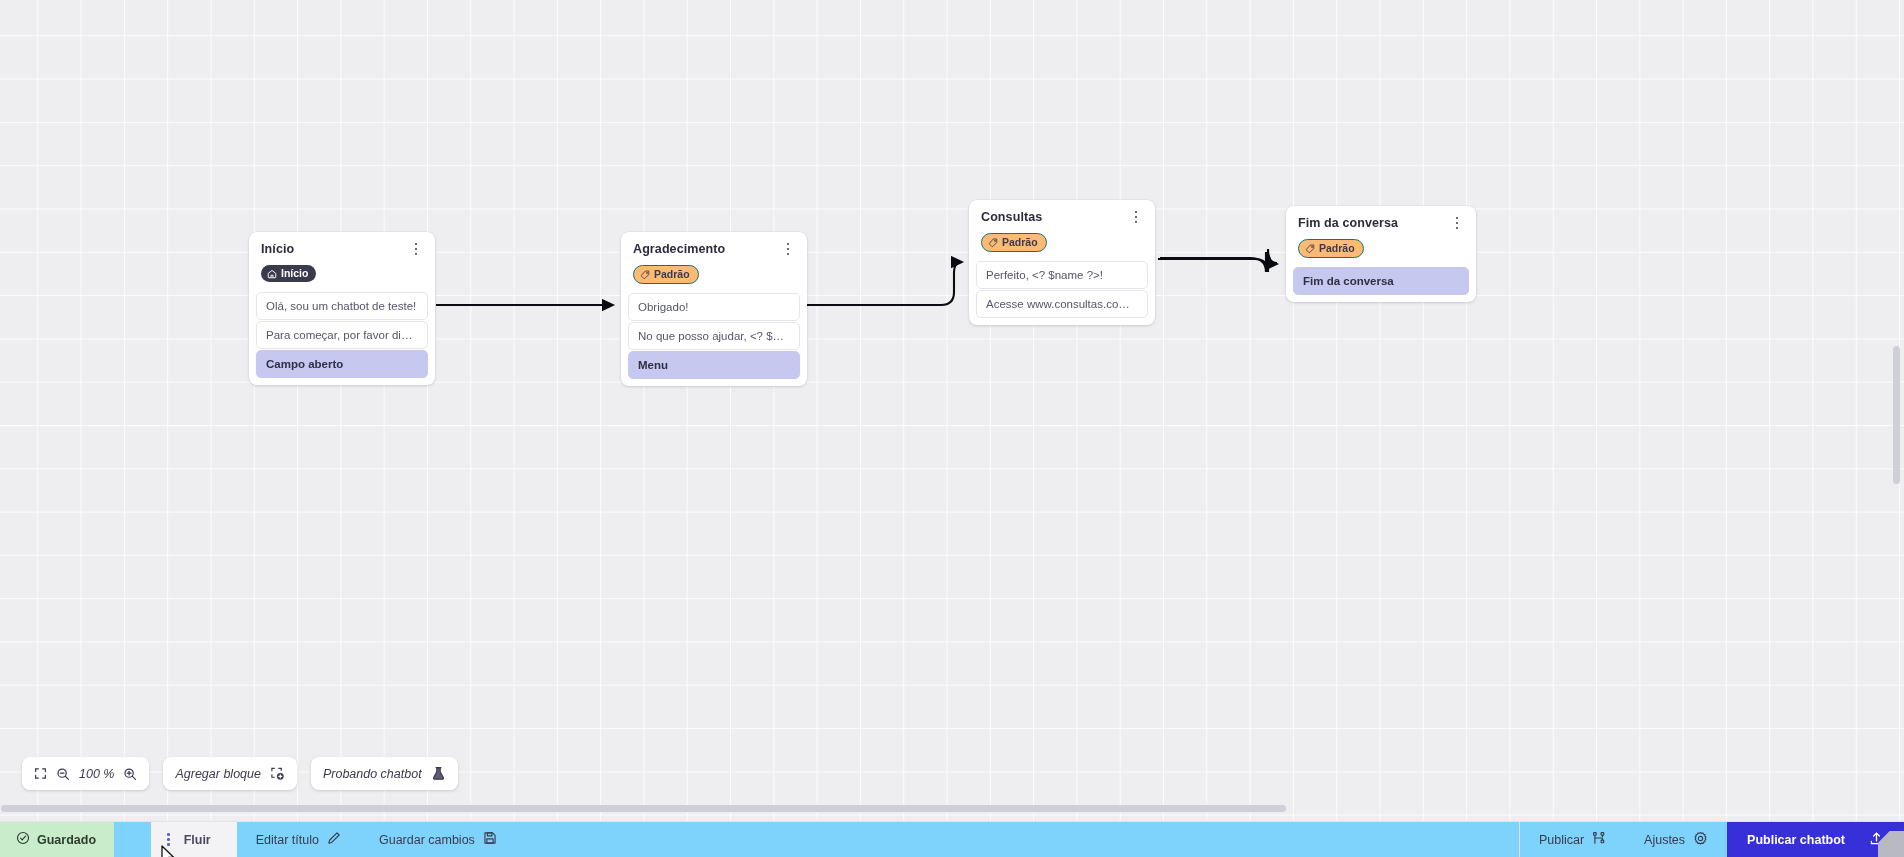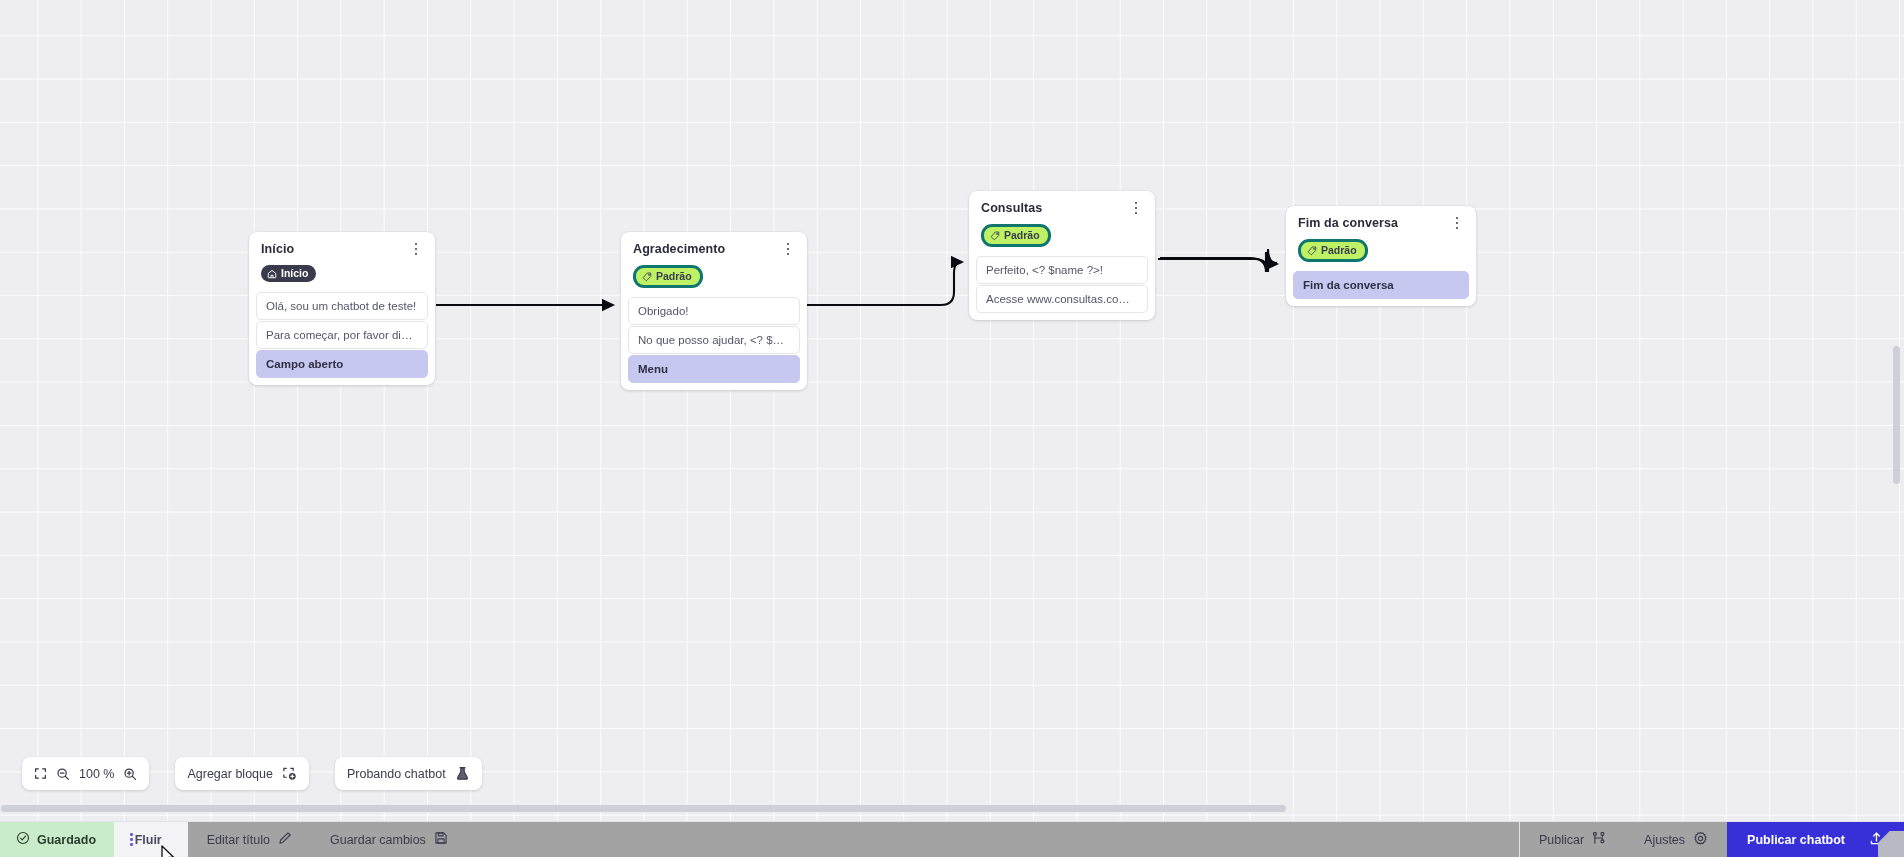--- a/index.html
+++ b/index.html
@@ -61,21 +61,21 @@
     display: inline-flex; align-items: center; gap: 4px;
     margin-top: 8px;
     font-size: 10.5px;
     font-weight: bold;
     padding: 3px 8px 3px 6px;
     border-radius: 11px;
     line-height: 11px;
     white-space: nowrap;
   }
   .badge.start { background: #3a3a4d; color: #ffffff; }
-  .badge.default { background: #bef264; color: #3b3b4e; border: 3px solid #0f766e; }
+  .badge.default { background: #fdba74; color: #3b3b4e; border: 1px solid #0f766e; }
   .badge svg { display:block; }
 
   .node-body { padding: 0 7px; display: flex; flex-direction: column; gap: 1px; }
   .msg {
     background: #ffffff;
     border: 1px solid #e6e5ec;
     border-radius: 5px;
     font-size: 11.5px;
     color: #55556a;
     padding: 6px 9px;
@@ -88,22 +88,23 @@
     background: #c6c8ef;
     border: 1px solid #c6c8ef;
     color: #2f2f45;
     font-weight: bold;
   }
 
   
   #canvas-toolbar {
     position: absolute;
     left: 22px; bottom: 32px;
-    display: flex; align-items: center; gap: 26px;
+    display: flex; align-items: center; gap: 14px;
     z-index: 5;
+    font-style: italic;
   }
   .tb-group {
     background: #ffffff;
     border-radius: 8px;
     box-shadow: 0 1px 3px rgba(16,18,40,0.16);
     height: 33px;
     display: flex; align-items: center;
     padding: 0 12px;
     gap: 9px;
     font-size: 12.5px;
@@ -131,21 +132,21 @@
   #vscroll .thumb {
     position: absolute; right: 1px; top: 346px;
     width: 7px; height: 138px;
     background: #cfcfd8; border-radius: 4px;
   }
 
   
   #bottombar {
     position: absolute; left: 0; bottom: 0;
     width: 1904px; height: 36px;
-    background: #a3a3a3;
+    background: #7dd3fc;
     border-top: 1px solid #e3e2ea;
     display: flex; align-items: stretch;
     font-size: 12.5px;
     color: #3b3b4e;
     z-index: 10;
     justify-content: flex-end;
   }
   #saved-chip {
     display: flex; align-items: center; gap: 7px;
     background: #c9eccb;
@@ -159,23 +160,24 @@
     display: flex; align-items: center; gap: 8px;
     padding: 0 19px;
     cursor: pointer;
     white-space: nowrap;
   }
   #tab-fluir {
     background: #f3f3f6;
     font-weight: bold;
     color: #4a4a5e;
     padding: 0 26px 0 8px;
-    display: flex; align-items: center; gap: 2px;
+    display: flex; align-items: center; gap: 14px;
     position: relative;
     cursor: pointer;
+    margin-left: 37px;
   }
   #tab-fluir .dots { display:flex; flex-direction: column; gap: 2.5px; padding-left: 8px;}
   #tab-fluir .dots i { width: 2.6px; height: 2.6px; border-radius: 50%; background: #5b5bd6; display:block;}
   #bb-spacer { flex: 1 1 auto; }
   #publish {
     background: #3730d8;
     color: #ffffff;
     font-weight: bold;
     display: flex; align-items: center; gap: 24px;
     padding: 0 20px;
@@ -266,21 +268,21 @@
         <span>Padrão</span>
       </div>
     </div>
     <div class="node-body">
       <div class="msg">Obrigado!</div>
       <div class="msg">No que posso ajudar, &lt;? $name ...</div>
       <div class="msg highlight">Menu</div>
     </div>
   </div>
 
-  <div class="node" id="node-consultas" style="left:969px; top:191px; width:186px;">
+  <div class="node" id="node-consultas" style="left:969px; top:200px; width:186px;">
     <div class="node-head">
       <div class="node-title-row">
         <div class="node-title">Consultas</div>
         <div class="kebab">
             <i></i>
             <i></i>
             <i></i>
           </div>
       </div>
       <div class="badge default">

